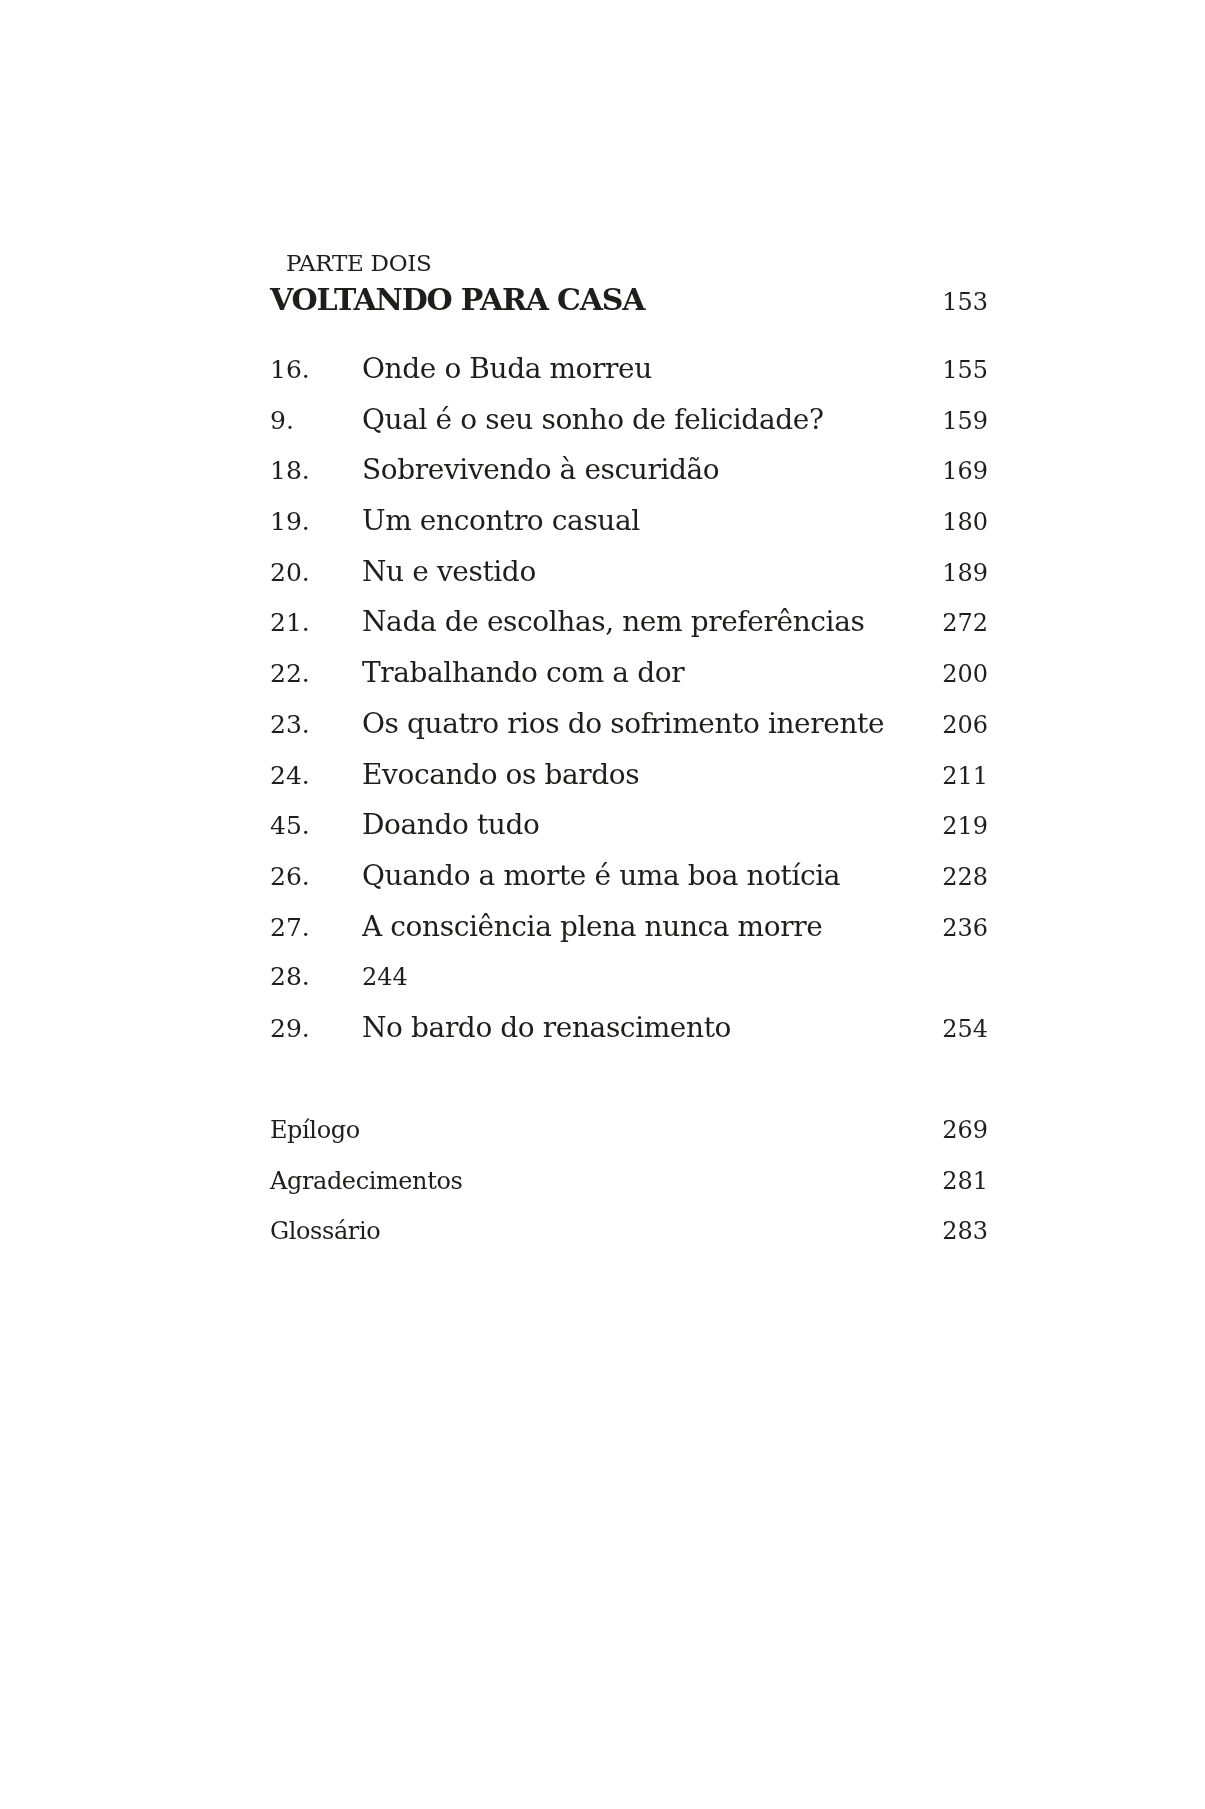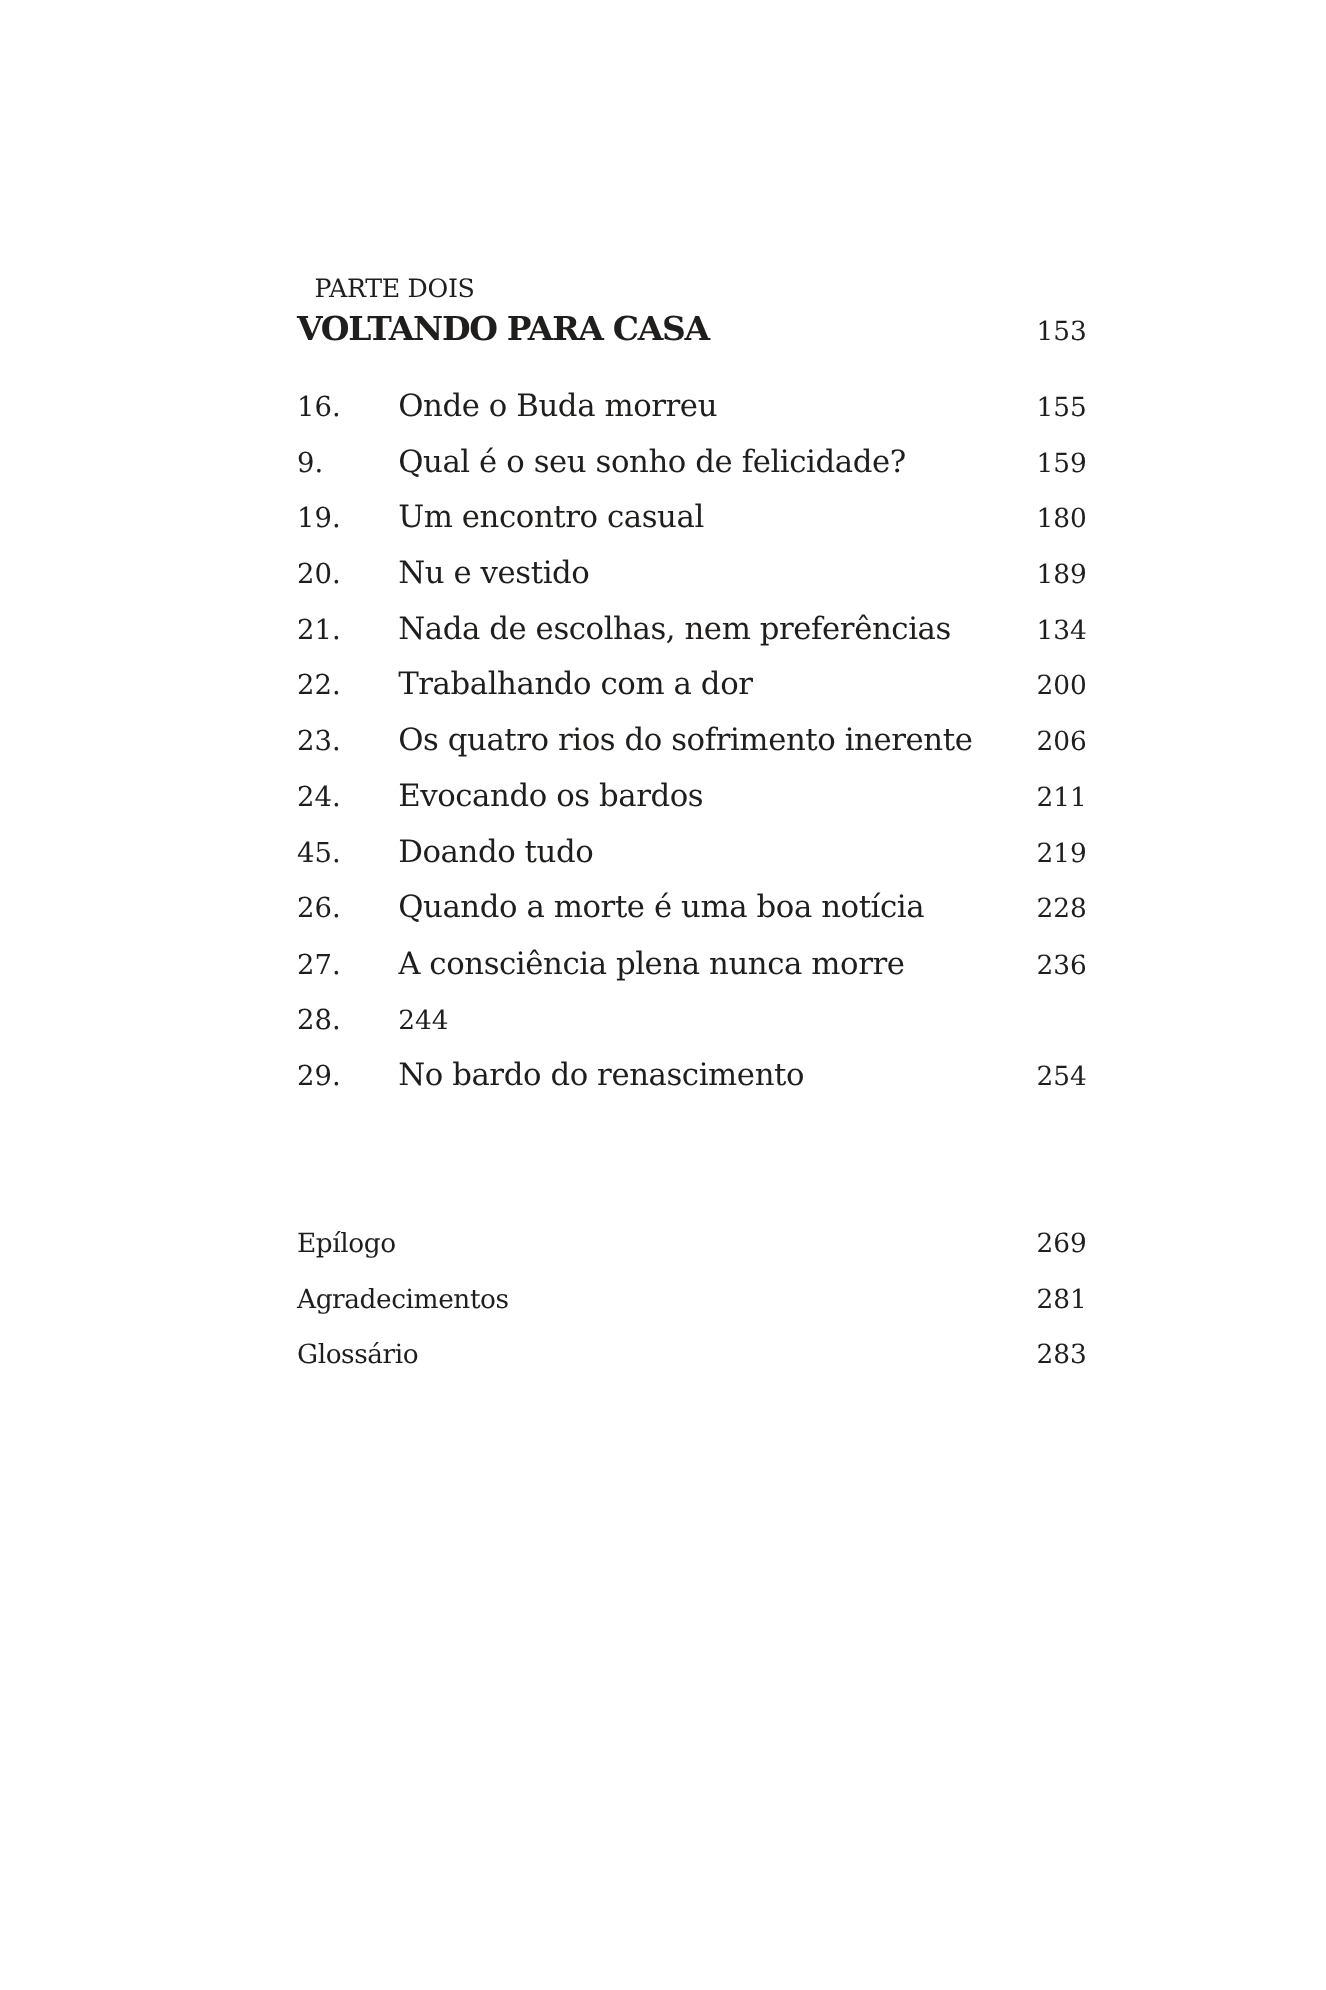--- a/index.html
+++ b/index.html
@@ -124,37 +124,42 @@
     <span class="chapter-title">Onde o Buda morreu</span>
     <span class="page-num">155</span>
   </li>
 
   <li class="chapter-row">
     <span class="chapter-num">9.</span>
     <span class="chapter-title">Qual é o seu sonho de felicidade?</span>
     <span class="page-num">159</span>
   </li>
 
+  <li class="chapter-row">
+    <span class="chapter-num">18.</span>
+    <span class="chapter-title">Sobrevivendo à escuridão</span>
+    <span class="page-num">169</span>
+  </li>
 
   <li class="chapter-row">
     <span class="chapter-num">19.</span>
     <span class="chapter-title">Um encontro casual</span>
     <span class="page-num">180</span>
   </li>
 
   <li class="chapter-row">
     <span class="chapter-num">20.</span>
     <span class="chapter-title">Nu e vestido</span>
     <span class="page-num">189</span>
   </li>
 
   <li class="chapter-row">
     <span class="chapter-num">21.</span>
     <span class="chapter-title">Nada de escolhas, nem preferências</span>
-    <span class="page-num">134</span>
+    <span class="page-num">272</span>
   </li>
 
   <li class="chapter-row">
     <span class="chapter-num">22.</span>
     <span class="chapter-title">Trabalhando com a dor</span>
     <span class="page-num">200</span>
   </li>
 
   <li class="chapter-row">
     <span class="chapter-num">23.</span>

